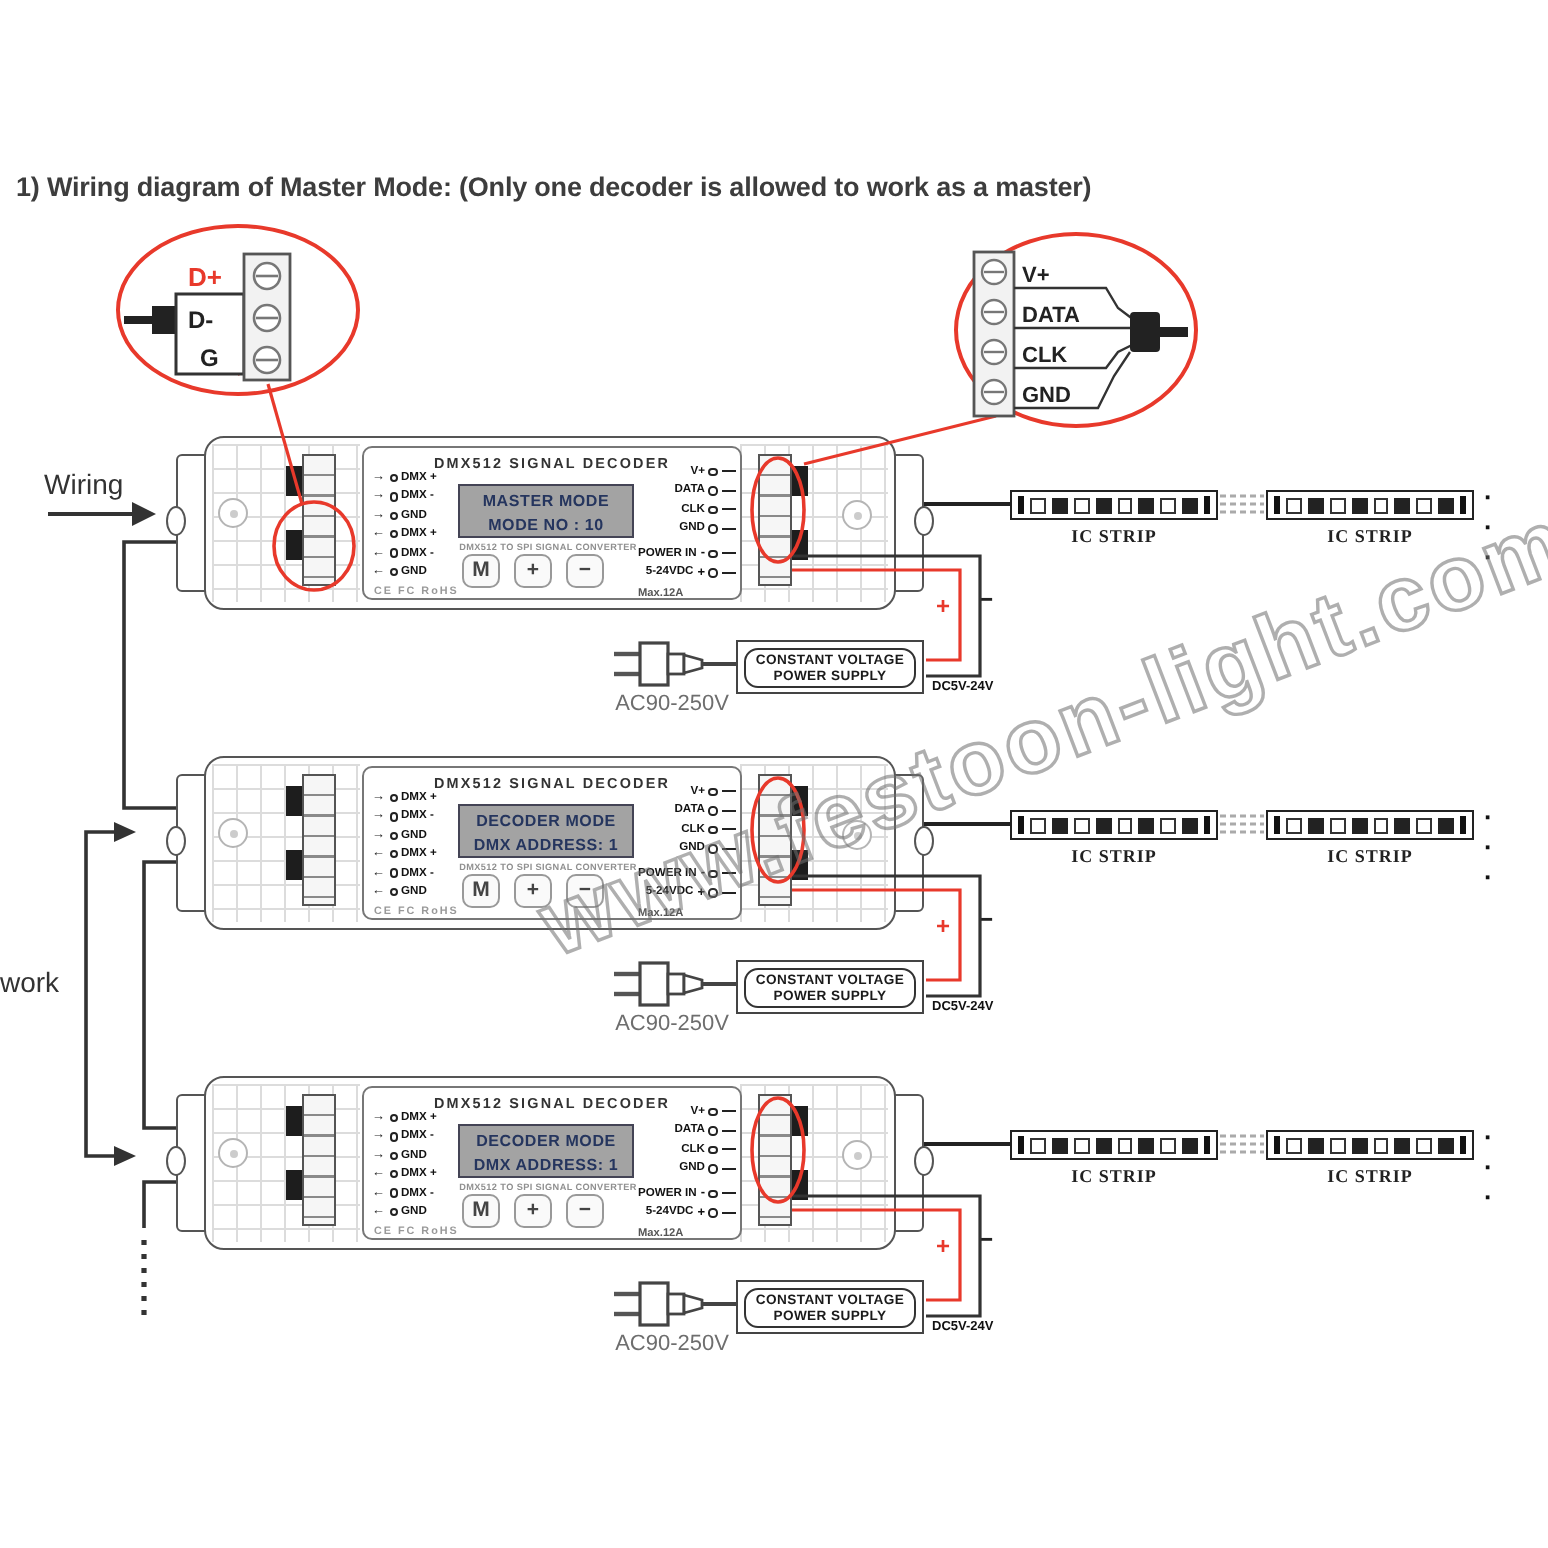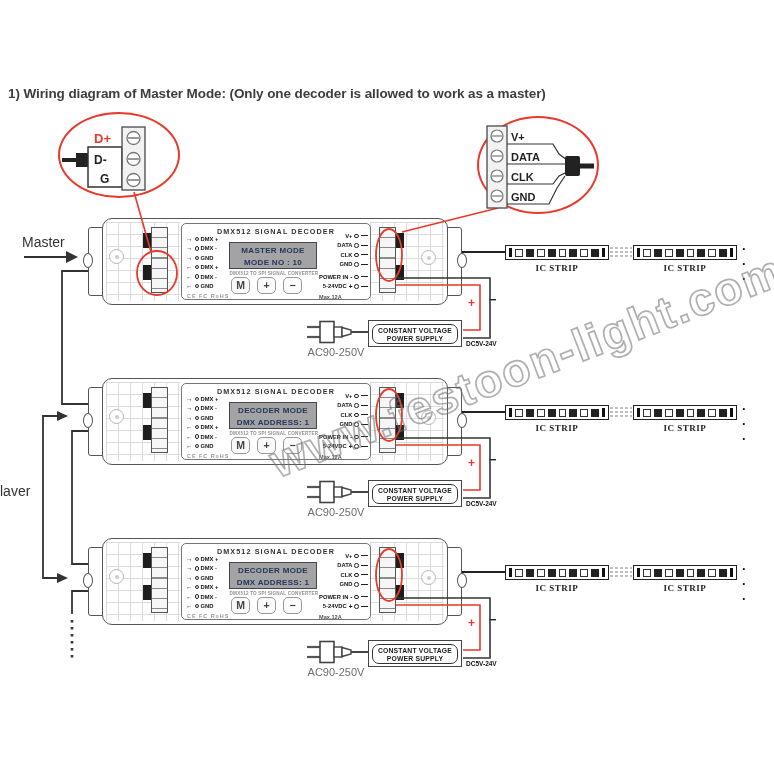--- a/index.html
+++ b/index.html
@@ -142,22 +142,22 @@
       </g>
       <rect x="86" y="38" width="15" height="20" rx="2" fill="#222"></rect>
       <line x1="101" y1="48" x2="115" y2="48" stroke="#222" stroke-width="5"></line>
       <text x="32" y="23" font-size="11" font-weight="bold" fill="#222">V+</text>
       <text x="32" y="43" font-size="11" font-weight="bold" fill="#222">DATA</text>
       <text x="32" y="63" font-size="11" font-weight="bold" fill="#222">CLK</text>
       <text x="32" y="83" font-size="11" font-weight="bold" fill="#222">GND</text>
     </svg>
   </div>
 
-  <div class="side-label" style="left:22px;top:234px;">Master</div>
-  <div class="side-label" style="left:0px;top:483px;">laver</div>
+  <div class="side-label" style="left:22px;top:234px;">Wiring</div>
+  <div class="side-label" style="left:0px;top:483px;">work</div>
 
   <svg class="overlay" width="774" height="774" viewBox="0 0 774 774">
 
     <line x1="24" y1="257" x2="66" y2="257" stroke="#333" stroke-width="2"></line>
     <polygon points="66,251 78,257 66,263" fill="#333"></polygon>
 
     <polyline points="88,271 62,271 62,404 88,404" fill="none" stroke="#333" stroke-width="1.8"></polyline>
     <polyline points="88,431 72,431 72,564 88,564" fill="none" stroke="#333" stroke-width="1.8"></polyline>
     <polyline points="88,591 72,591 72,614" fill="none" stroke="#333" stroke-width="1.8"></polyline>
     <line x1="72" y1="620" x2="72" y2="658" stroke="#333" stroke-width="2.6" stroke-dasharray="2.5 4.5"></line>

